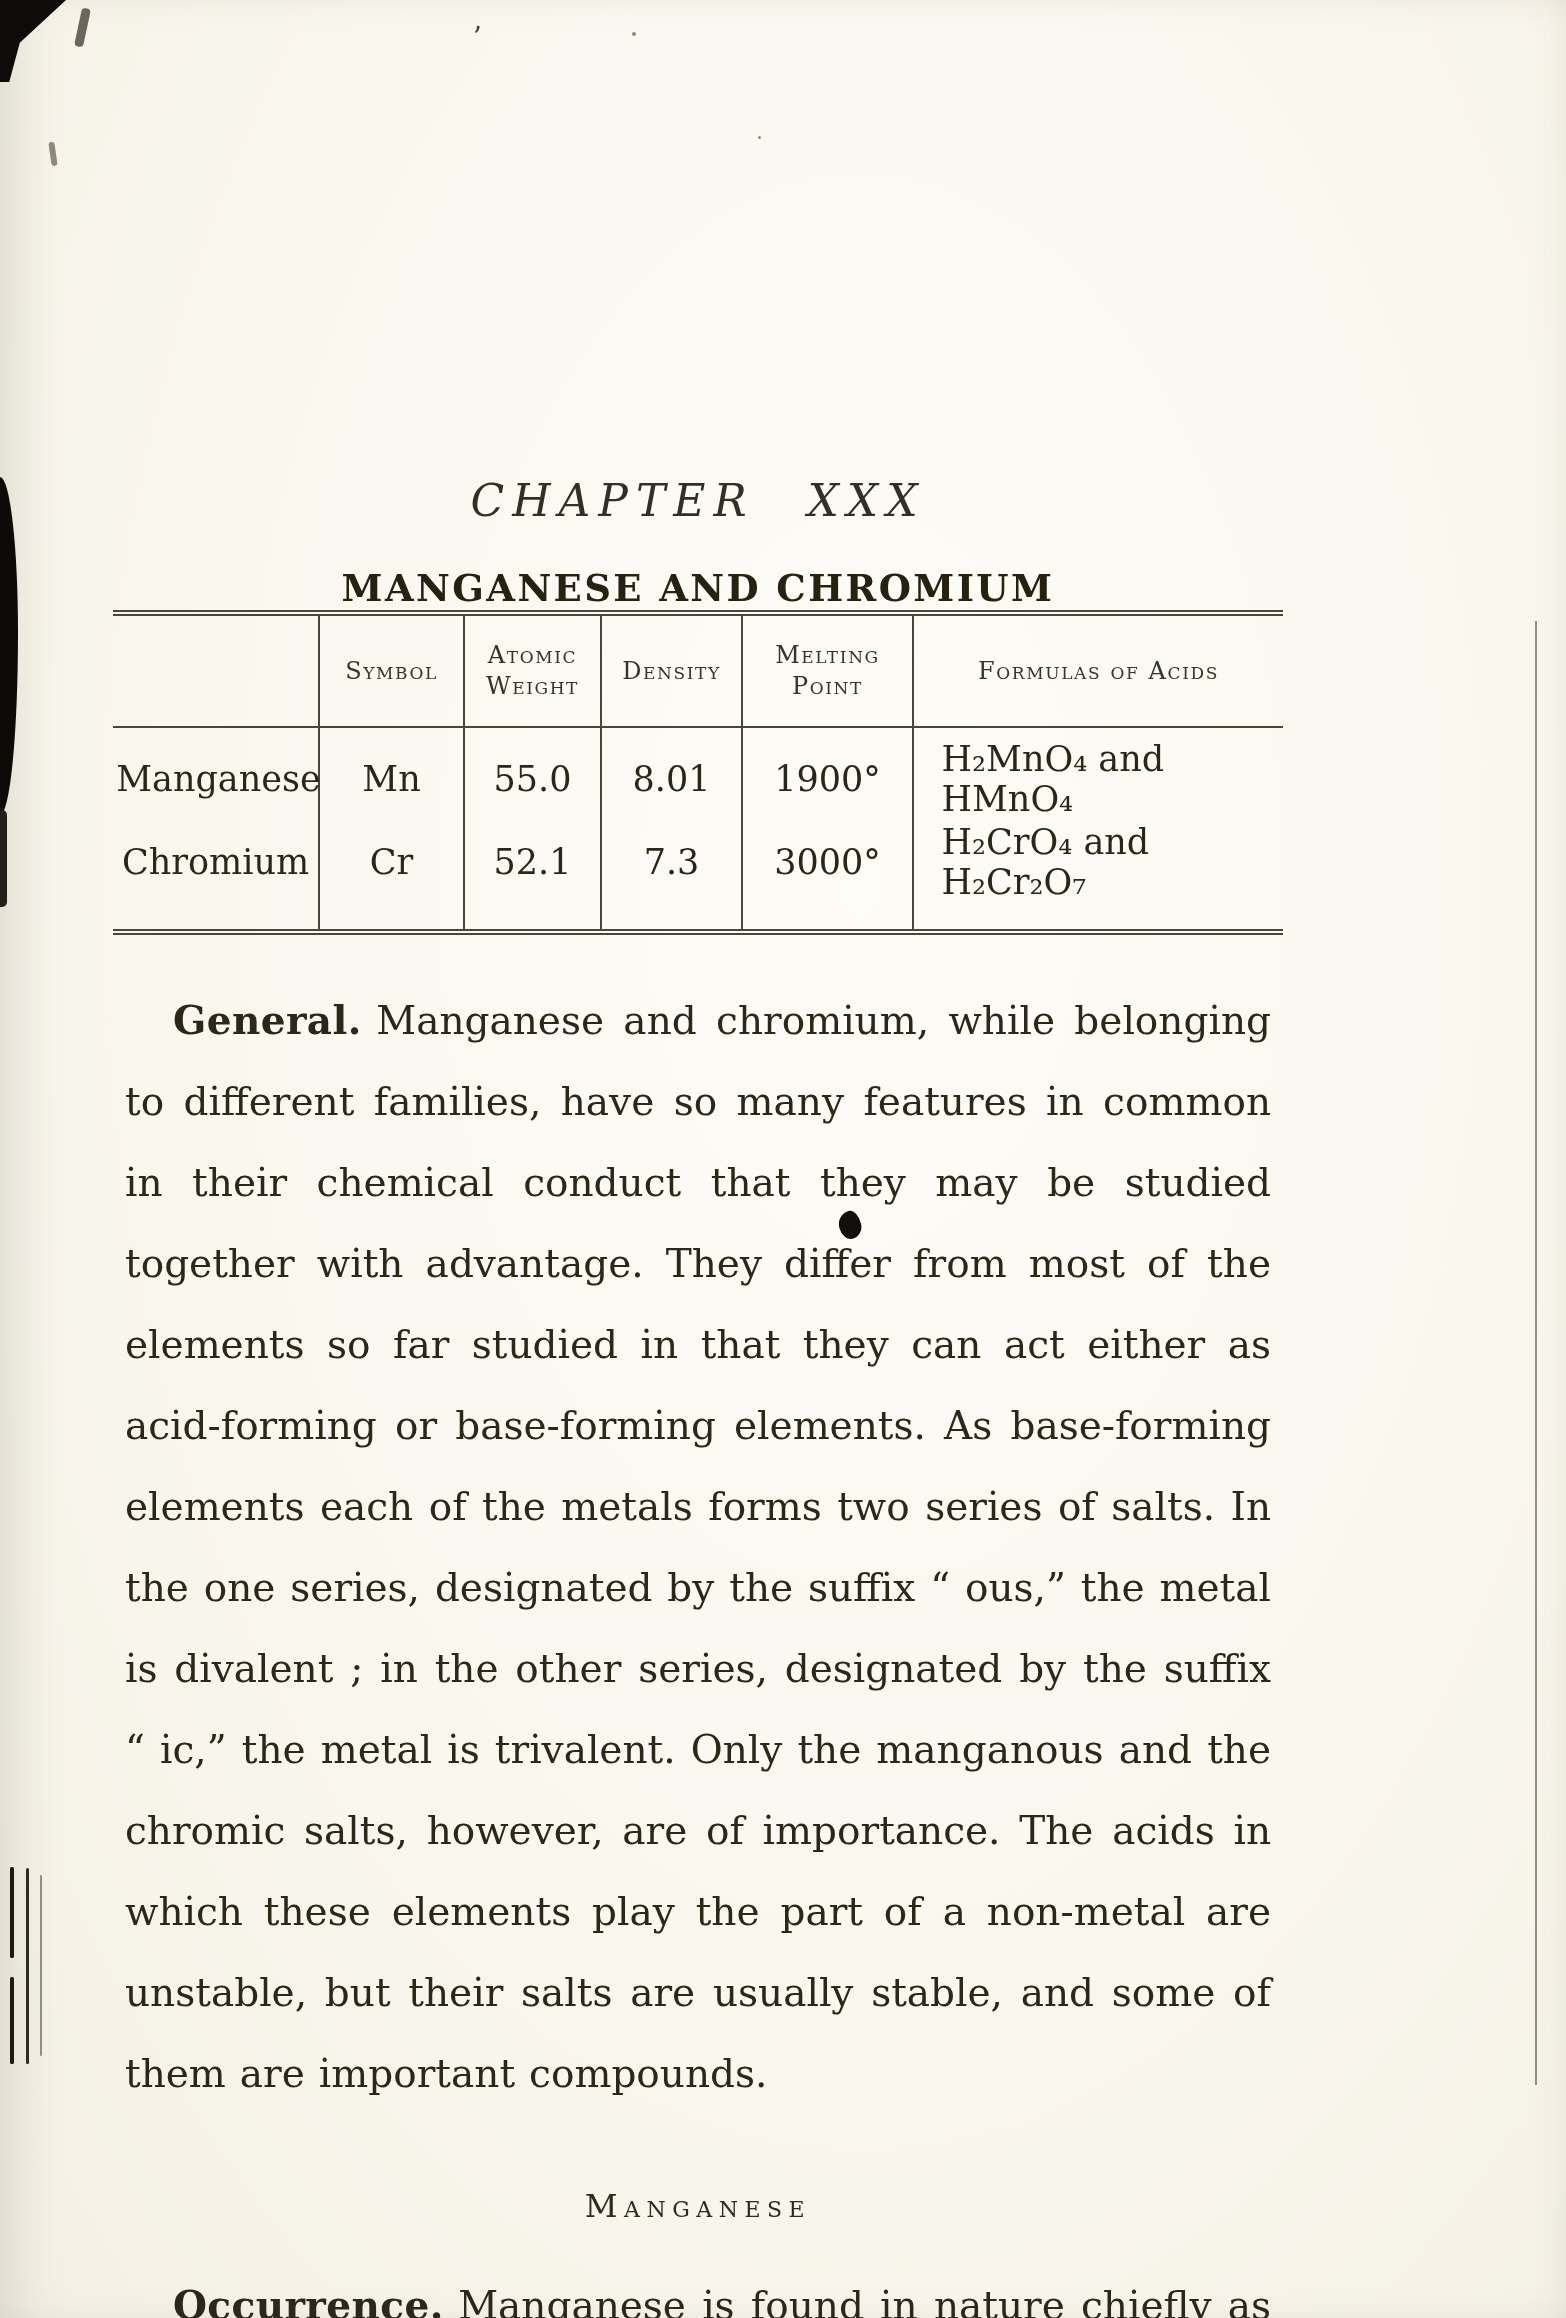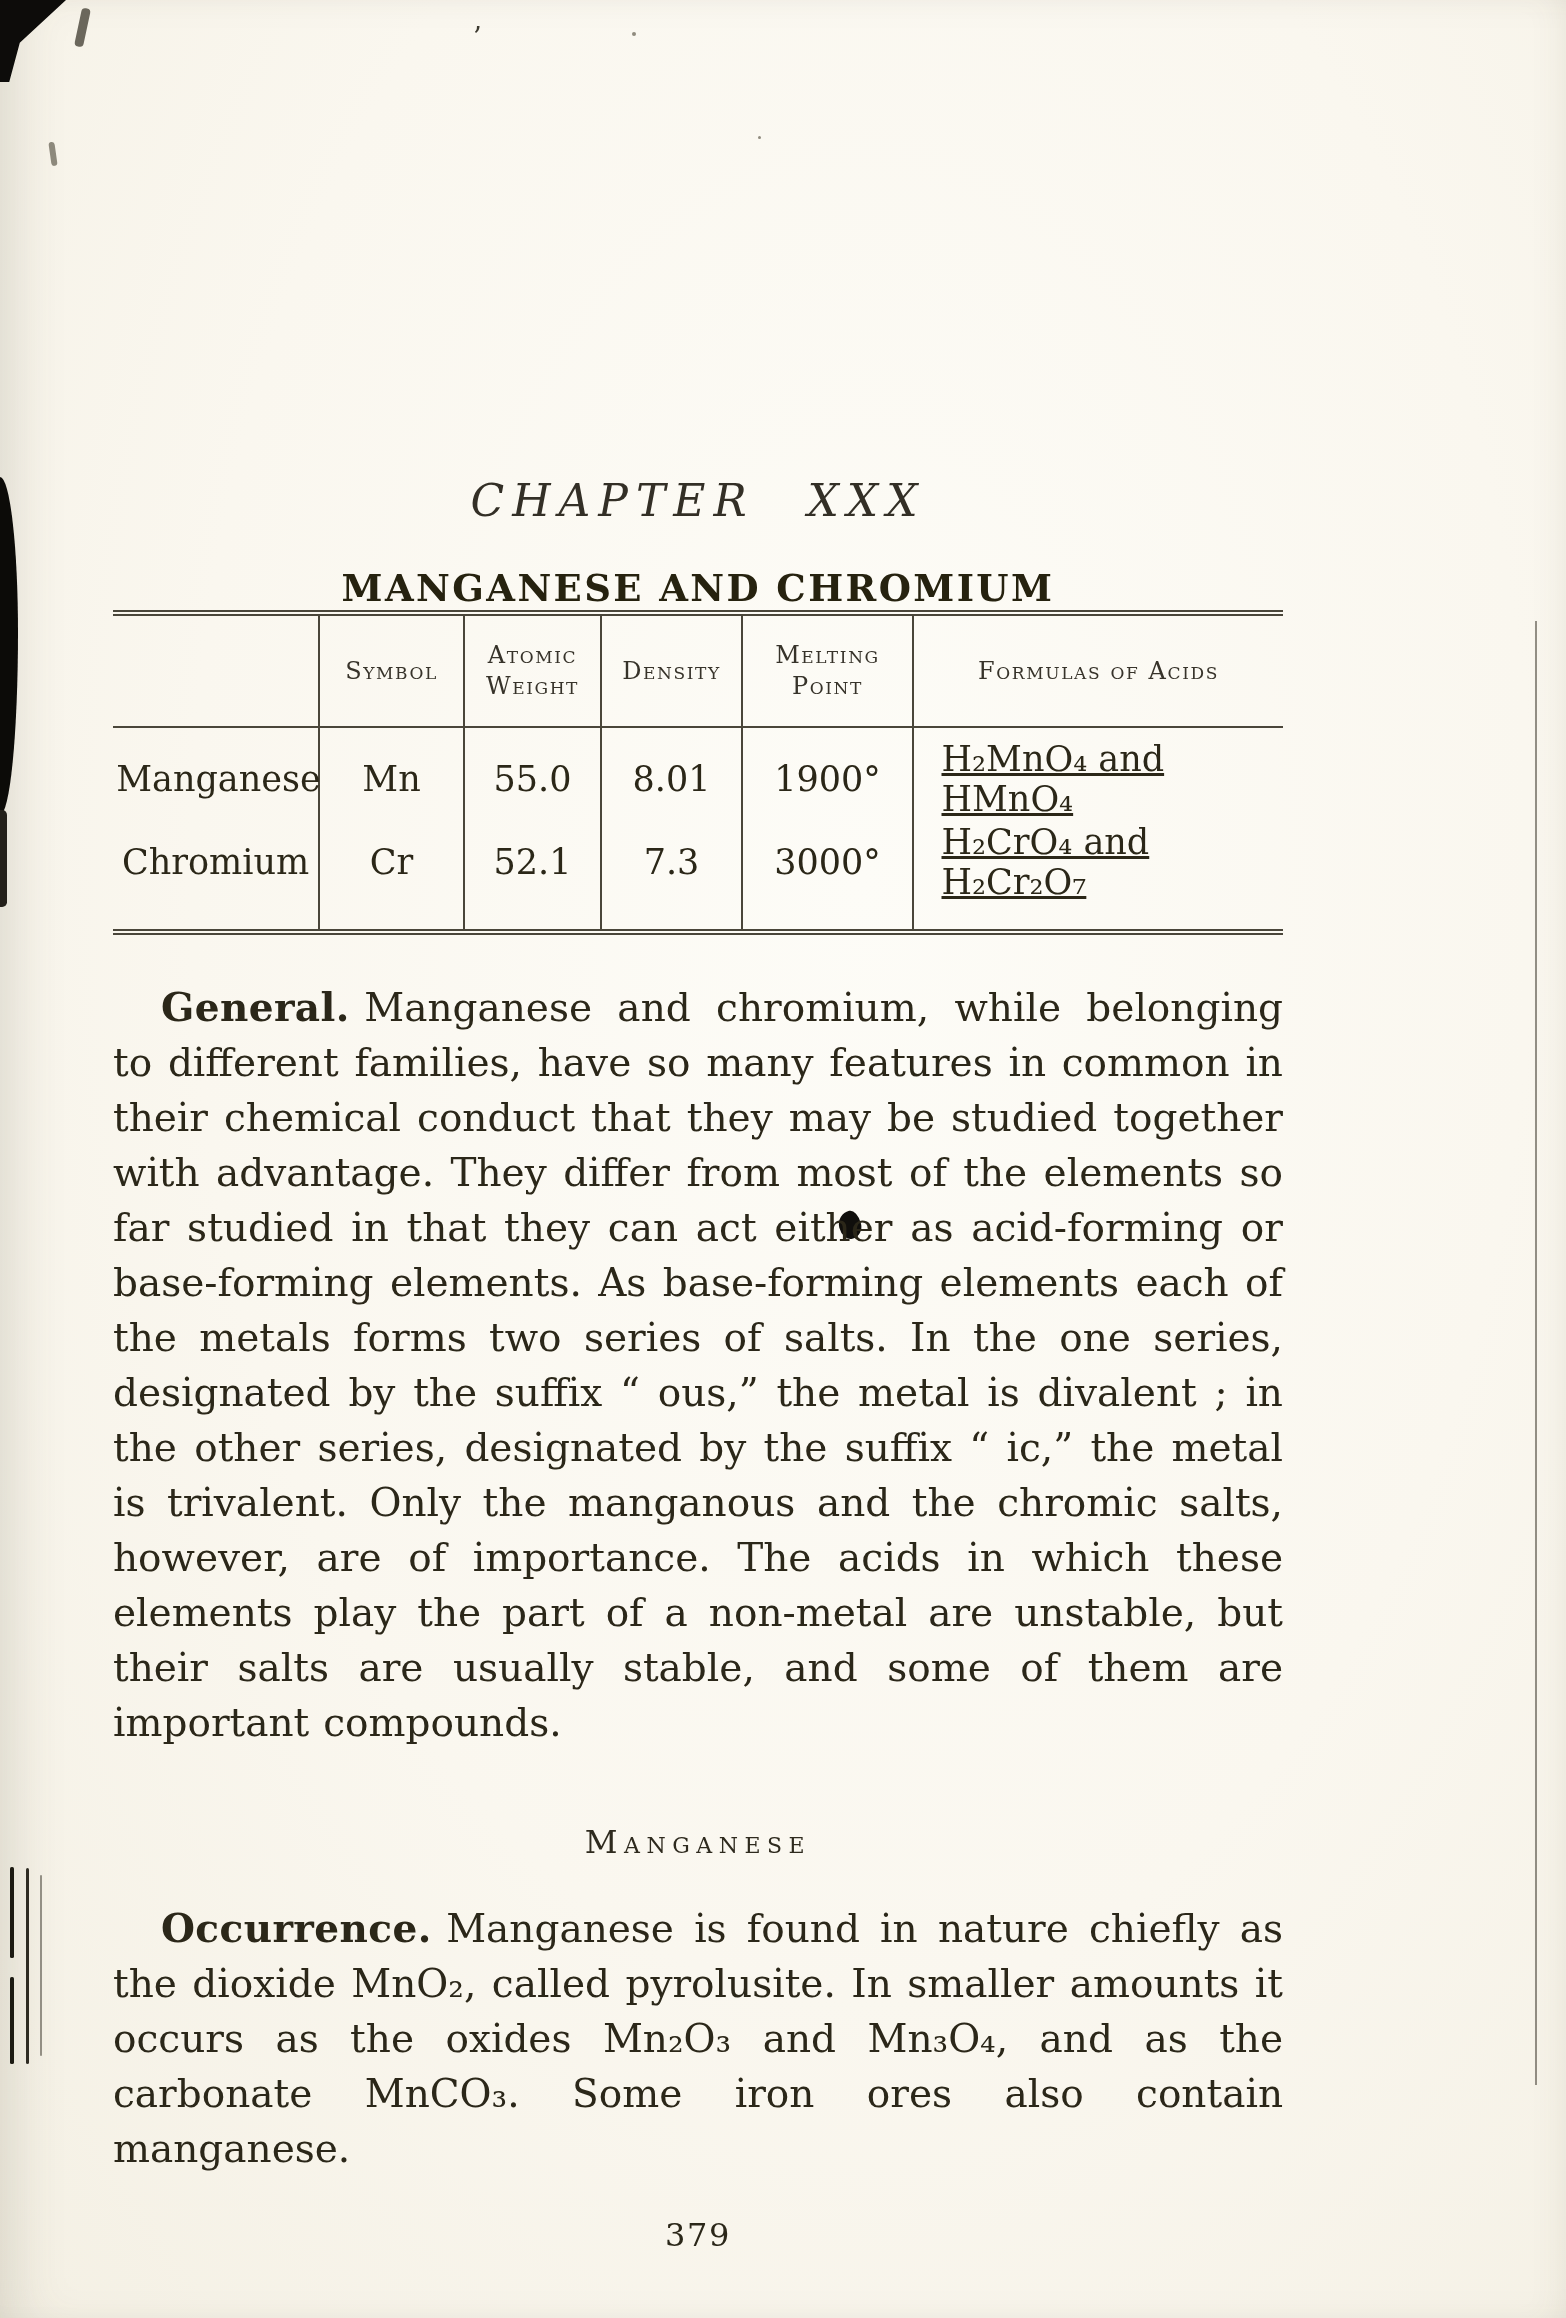--- a/index.html
+++ b/index.html
@@ -68,30 +68,29 @@
     text-align: center;
     vertical-align: middle;
     padding: 1.6px 3.2px;
     color: #2b2718;
   }
   table.elements th + th,
   table.elements td + td { border-left: 2.4px solid #4a463a; }
   table.elements td.c-formulas {
     text-align: left;
     padding-left: 27.5px;
-    text-decoration: underline;
   }
   tbody tr:first-child td { padding-top: 11.3px; }
   tbody tr:last-child td { padding-bottom: 27px; }
 
   
   p.body-para {
-    margin: 0;
+    margin: 12px;
     font-size: 39px;
-    line-height: 55px;
+    line-height: 81px;
     text-align: justify;
     text-indent: 48px;
     word-spacing: 1.6px;
     color: #2b2719;
   }
   p.general { margin-top: 45px; }
   p.occurrence { margin-top: 40px; }
   span.lead { font-weight: bold; margin-right: 14.5px; letter-spacing: 0.4px; }
 
   h3.subheading {

